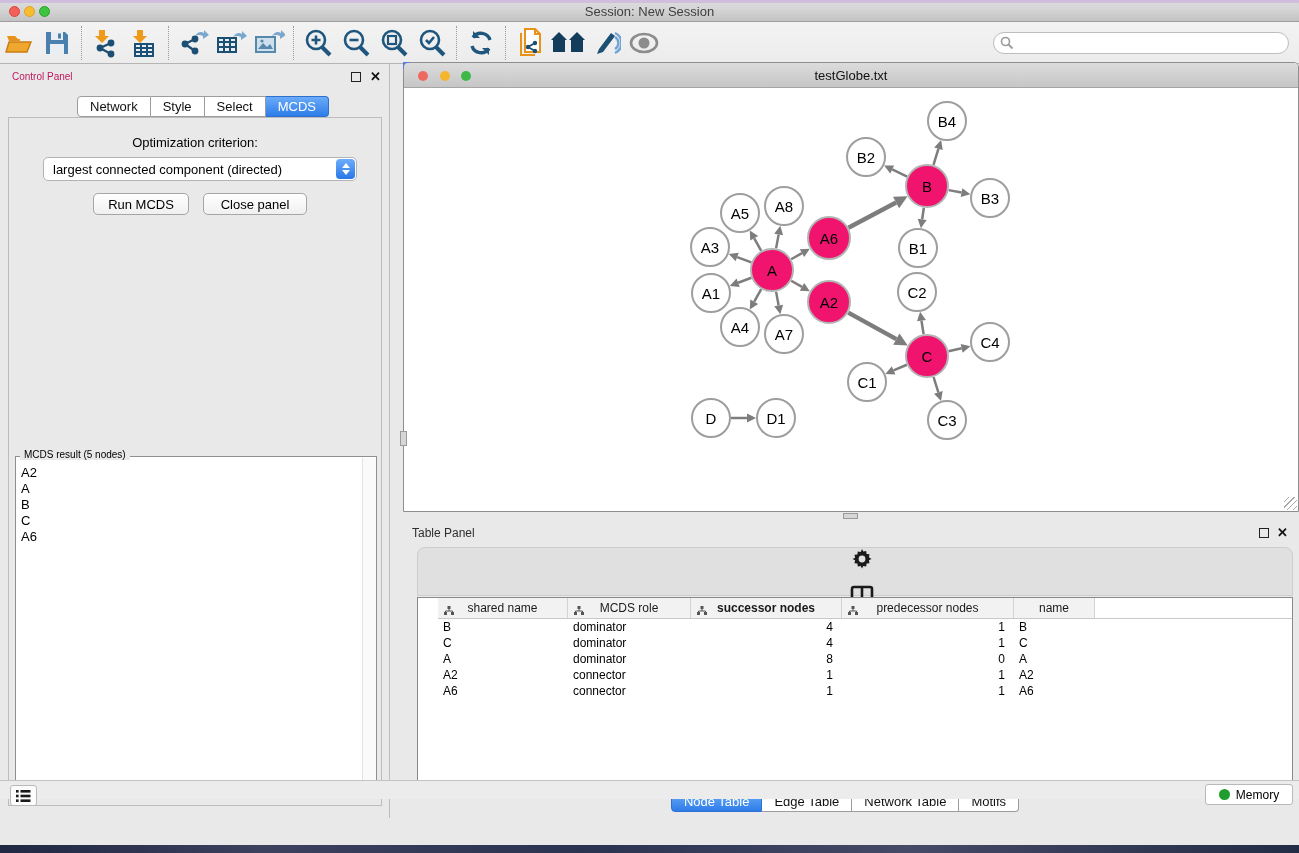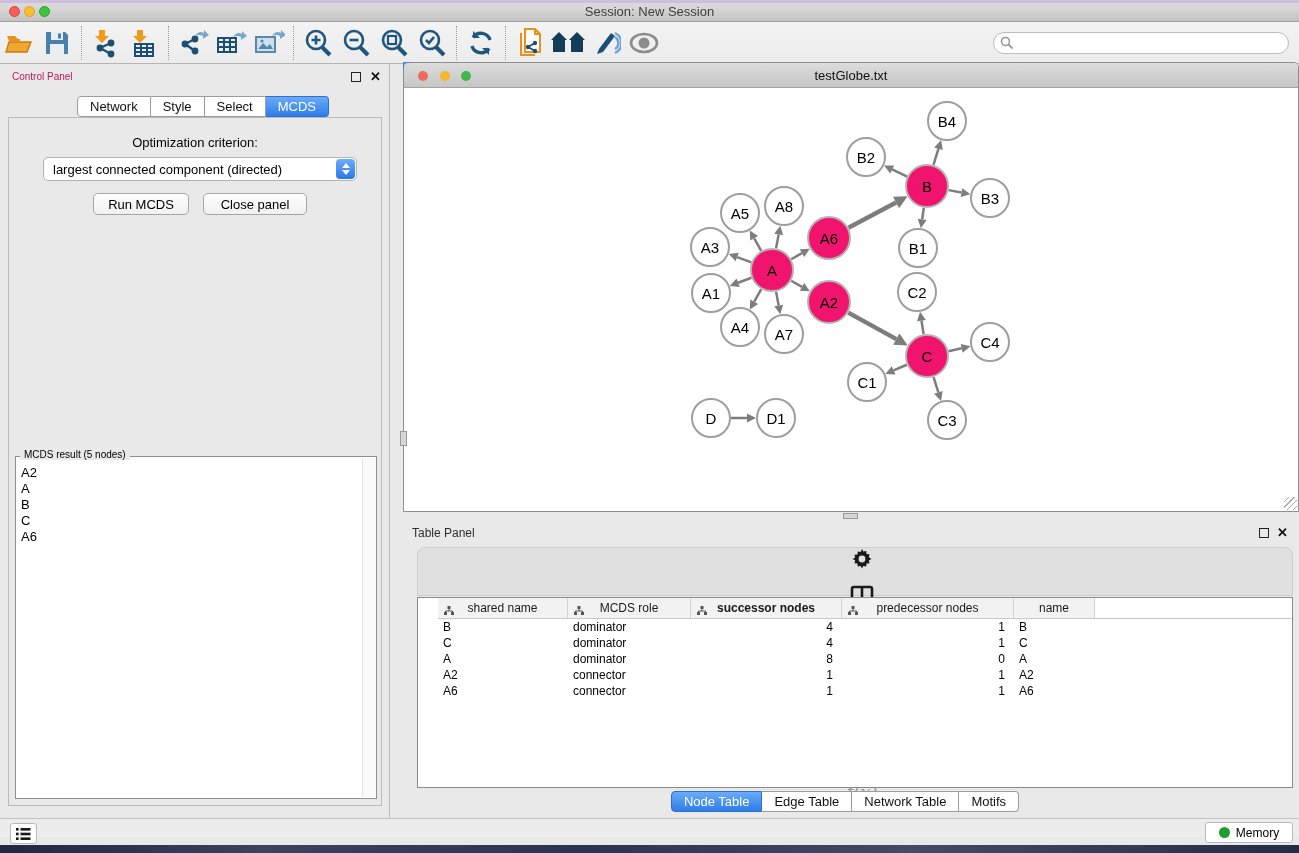--- a/index.html
+++ b/index.html
@@ -94,21 +94,21 @@
   #table-wrap { position:absolute; left:26px; top:77px; width:876px; height:191px; background:#fff; border:1px solid #8a8a8a; overflow:hidden;padding-left:20px; }
   #thead { display:flex; height:21px; border-bottom:1px solid #c9c9c9; }
   .th { position:relative; background:#f2f2f2; border-right:1px solid #d2d2d2; display:flex; align-items:center; justify-content:center; font-size:12px; color:#1a1a1a; }
   .th .colicon { position:absolute; left:6px; top:6px; }
   .trow { display:flex; height:16px; }
   .td { font-size:12px; color:#000; padding:1px 5px 0 5px; white-space:nowrap; overflow:hidden; }
   .td.num { text-align:right; padding-right:9px; }
   #tp-tabs { position:absolute; left:0; width:100%; top:271px; display:flex; justify-content:center; }
 
   
-  #status-bar { left:0; top:818px; width:1299px; height:19px; background:#ececec; border-top:1px solid #c3c3c3; }
+  #status-bar { left:0; top:780px; width:1299px; height:19px; background:#ececec; border-top:1px solid #c3c3c3; }
   #list-btn { position:absolute; left:10px; top:4px; width:27px; height:21px; background:#fdfdfd; border:1px solid #b9b9b9; border-radius:3px;
     display:flex; align-items:center; justify-content:center; }
   #memory-btn { position:absolute; right:6px; top:3px; width:88px; height:21px; background:#fff; border:1px solid #b9b9b9; border-radius:3px;
     display:flex; align-items:center; justify-content:center; gap:6px; font-size:12px; color:#000; }
   #memory-dot { width:11px; height:11px; border-radius:50%; background:#1f9d2f; }
   #desktop-strip { left:0; top:845px; width:1299px; height:8px;
     background:linear-gradient(90deg,#1f2742,#3c415e 20%,#2a3350 45%,#454a66 70%,#232c45); }
 </style>
 </head>
 <body>

